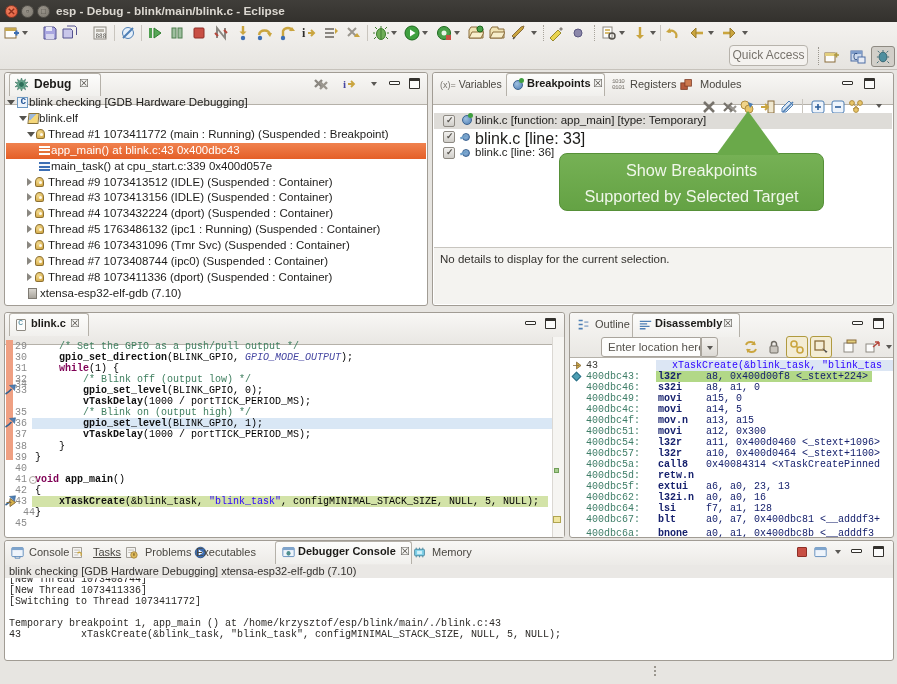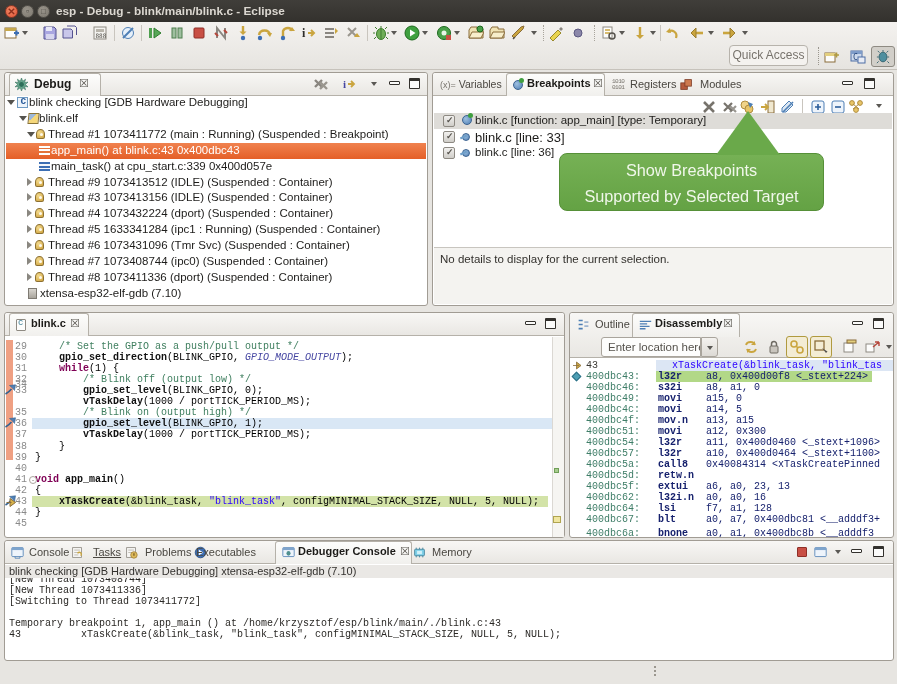--- a/index.html
+++ b/index.html
@@ -16,21 +16,21 @@
 
 #toolbar { position:absolute; left:0; top:22px; width:897px; height:48px;
   background:linear-gradient(#f4f2ef,#e6e4e0); border-bottom:1px solid #c6c2bb; }
 .ticon { position:absolute; top:3px; width:16px; height:16px; }
 .tsep { position:absolute; top:3px; width:1px; height:16px; background:#c9c5be; }
 .darr { position:absolute; top:9px; width:0; height:0; border-left:3.5px solid transparent; border-right:3.5px solid transparent; border-top:4px solid #5a5854; }
 #qa { position:absolute; left:729px; top:23px; width:79px; height:21px; border:1px solid #b7b3ac; border-radius:4px; background:#f4f2ef; color:#77736c; font-size:12px; text-align:center; line-height:19px; }
 
 
 .panel { position:absolute; background:#fff; border:1px solid #a19c94; border-radius:3px; }
-.tabrow { position:absolute; left:0; top:0; right:0; height:23px;
+.tabrow { position:absolute; left:0; top:0; right:0; height:32px;
   background:linear-gradient(#f8f7f5,#e9e7e3); border-bottom:1px solid #b5b1a9; border-radius:3px 3px 0 0; }
 .tab { position:absolute; top:0; height:23px; font-size:11px; color:#4a4741; padding:0 7px; line-height:22px; white-space:nowrap; }
 .tab.active { background:linear-gradient(#fdfdfc,#f1f0ed); border:1px solid #b5b1a9; border-bottom:none; border-radius:3px 3px 0 0; color:#1c1b18; height:23px; }
 .minmax { position:absolute; top:6px; width:11px; height:10px; }
 .minbar { position:absolute; top:2px; left:0px; width:11px; height:4px; border:1.5px solid #33312d; background:#fbfbfa; border-radius:1px; }
 .maxbox { position:absolute; top:-1px; left:0px; width:11px; height:11px; border:1.5px solid #33312d; border-top:3.5px solid #33312d; background:#fbfbfa; border-radius:1px; }
 
 
 .trow { position:absolute; left:1px; right:1px; height:16px; font-size:11.5px; color:#1d1c1a; white-space:nowrap; }
 .trow span.lbl { position:absolute; top:1px; }
@@ -302,21 +302,21 @@
         <span class="lbl" style="left:42px;">Thread #3 1073413156 (IDLE) (Suspended : Container)</span>
       </div>
     <div class="trow" style="top:111px;">
         <div class="arrow-r" style="left:21px;"></div>
         <span class="ic-thr" style="left:29px;"></span>
         <span class="lbl" style="left:42px;">Thread #4 1073432224 (dport) (Suspended : Container)</span>
       </div>
     <div class="trow" style="top:127px;">
         <div class="arrow-r" style="left:21px;"></div>
         <span class="ic-thr" style="left:29px;"></span>
-        <span class="lbl" style="left:42px;">Thread #5 1633341284 (ipc1 : Running) (Suspended : Container)</span>
+        <span class="lbl" style="left:42px;">Thread #5 1763486132 (ipc1 : Running) (Suspended : Container)</span>
       </div>
     <div class="trow" style="top:143px;text-align:center;">
         <div class="arrow-r" style="left:21px;"></div>
         <span class="ic-thr" style="left:29px;"></span>
         <span class="lbl" style="left:42px;">Thread #6 1073431096 (Tmr Svc) (Suspended : Container)</span>
       </div>
     <div class="trow" style="top:159px;">
         <div class="arrow-r" style="left:21px;"></div>
         <span class="ic-thr" style="left:29px;"></span>
         <span class="lbl" style="left:42px;">Thread #7 1073408744 (ipc0) (Suspended : Container)</span>
@@ -394,21 +394,21 @@
   </div>
   <div id="bp-list" style="position:absolute; left:1px; top:40px; right:1px; height:130px;">
     <div style="position:absolute; left:0; right:0; top:0; height:16px; background:#dedcd8;">
       <div class="cbx" style="left:9px; top:2px;"></div>
         <span class="ic-bpf" style="left:28px; top:2px;"></span>
       <span style="position:absolute; left:41px; top:1px; font-size:11.5px; color:#1d1c1a;">blink.c [function: app_main] [type: Temporary]</span>
     </div>
     <div style="position:absolute; left:0; right:0; top:16px; height:16px;">
       <div class="cbx" style="left:9px; top:2px;"></div>
         <span class="ic-bpl" style="left:28px; top:4px;"></span>
-      <span style="position:absolute; left:41px; top:1px; font-size:13px; color:#1d1c1a;">blink.c [line: 33]</span>
+      <span style="position:absolute; left:41px; top:1px; font-size:16px; color:#1d1c1a;">blink.c [line: 33]</span>
     </div>
     <div style="position:absolute; left:0; right:0; top:32px; height:16px;">
       <div class="cbx" style="left:9px; top:2px;"></div>
         <span class="ic-bpl" style="left:28px; top:4px;"></span>
       <span style="position:absolute; left:41px; top:1px; font-size:11.5px; color:#1d1c1a;">blink.c [line: 36]</span>
     </div>
   </div>
   <div style="position:absolute; left:1px; right:1px; top:174px; border-top:1px solid #c8c5bf; bottom:1px; background:#f4f3f0;">
     <div style="position:absolute; left:6px; top:5px; font-size:11.5px; color:#33312d;">No details to display for the current selection.</div>
   </div>
@@ -459,21 +459,21 @@
       <div class="cl" style="top:104px;">    }</div>
     <div class="lnum" style="top:115px;">39</div>
       <div class="cl" style="top:115px;">}</div>
     <div class="lnum" style="top:126px;">40</div>
     <div class="lnum" style="top:137px;">41</div>
       <div class="cl" style="top:137px;"><span class="kw">void</span> <span class="fn">app_main</span>()</div>
     <div class="lnum" style="top:148px;">42</div>
       <div class="cl" style="top:148px;">{</div>
     <div class="lnum" style="top:159px;">43</div>
       <div class="cl" style="top:159px;">    <span class="fn">xTaskCreate</span>(&amp;blink_task, <span class="str">"blink_task"</span>, configMINIMAL_STACK_SIZE, NULL, 5, NULL);</div>
-    <div class="lnum" style="top:170px;">44</div>
+    <div class="lnum" style="top:170px;margin-left:8px;">44</div>
       <div class="cl" style="top:170px;">}</div>
     <div class="lnum" style="top:181px;">45</div>
     <svg class="bpdart" style="top:47px;" viewBox="0 0 12 11">
         <path d="M0.5 10 Q4 8 6.5 5" stroke="#35628f" stroke-width="1.7" fill="none"></path>
         <path d="M4.5 1.5 L10.5 0.8 9.5 6.5 Q7.5 3.5 4.5 1.5z" fill="#4e7fb5" stroke="#35628f" stroke-width="0.6"></path>
       </svg>
     <svg class="bpdart" style="top:80px;" viewBox="0 0 12 11">
         <path d="M0.5 10 Q4 8 6.5 5" stroke="#35628f" stroke-width="1.7" fill="none"></path>
         <path d="M4.5 1.5 L10.5 0.8 9.5 6.5 Q7.5 3.5 4.5 1.5z" fill="#4e7fb5" stroke="#35628f" stroke-width="0.6"></path>
       </svg>

